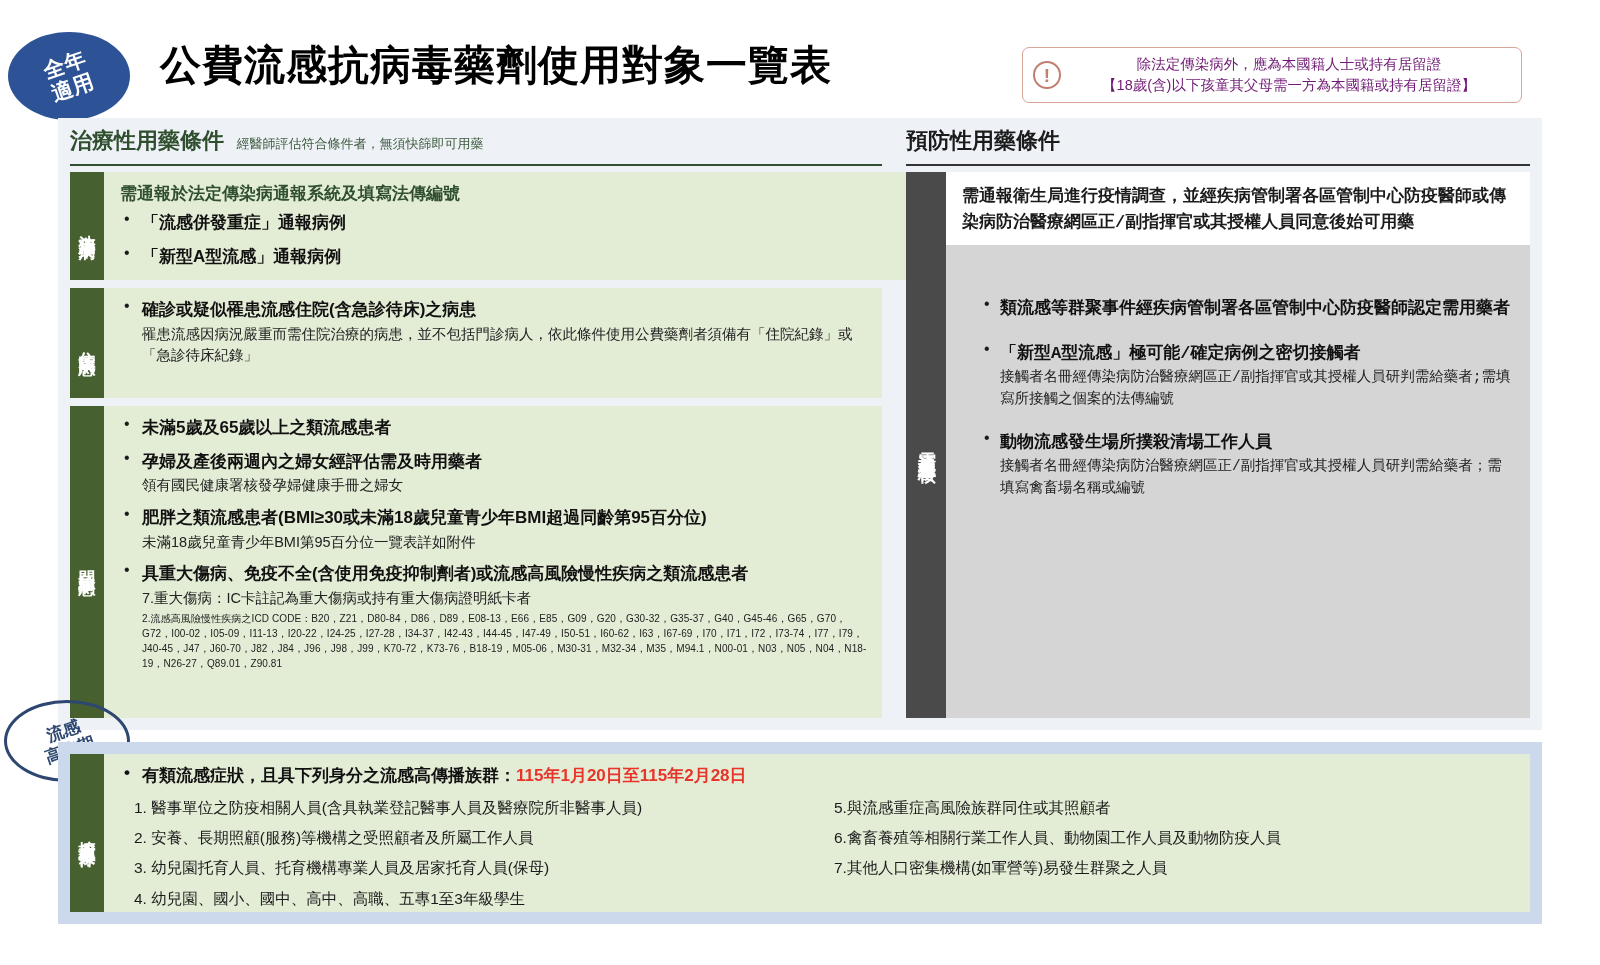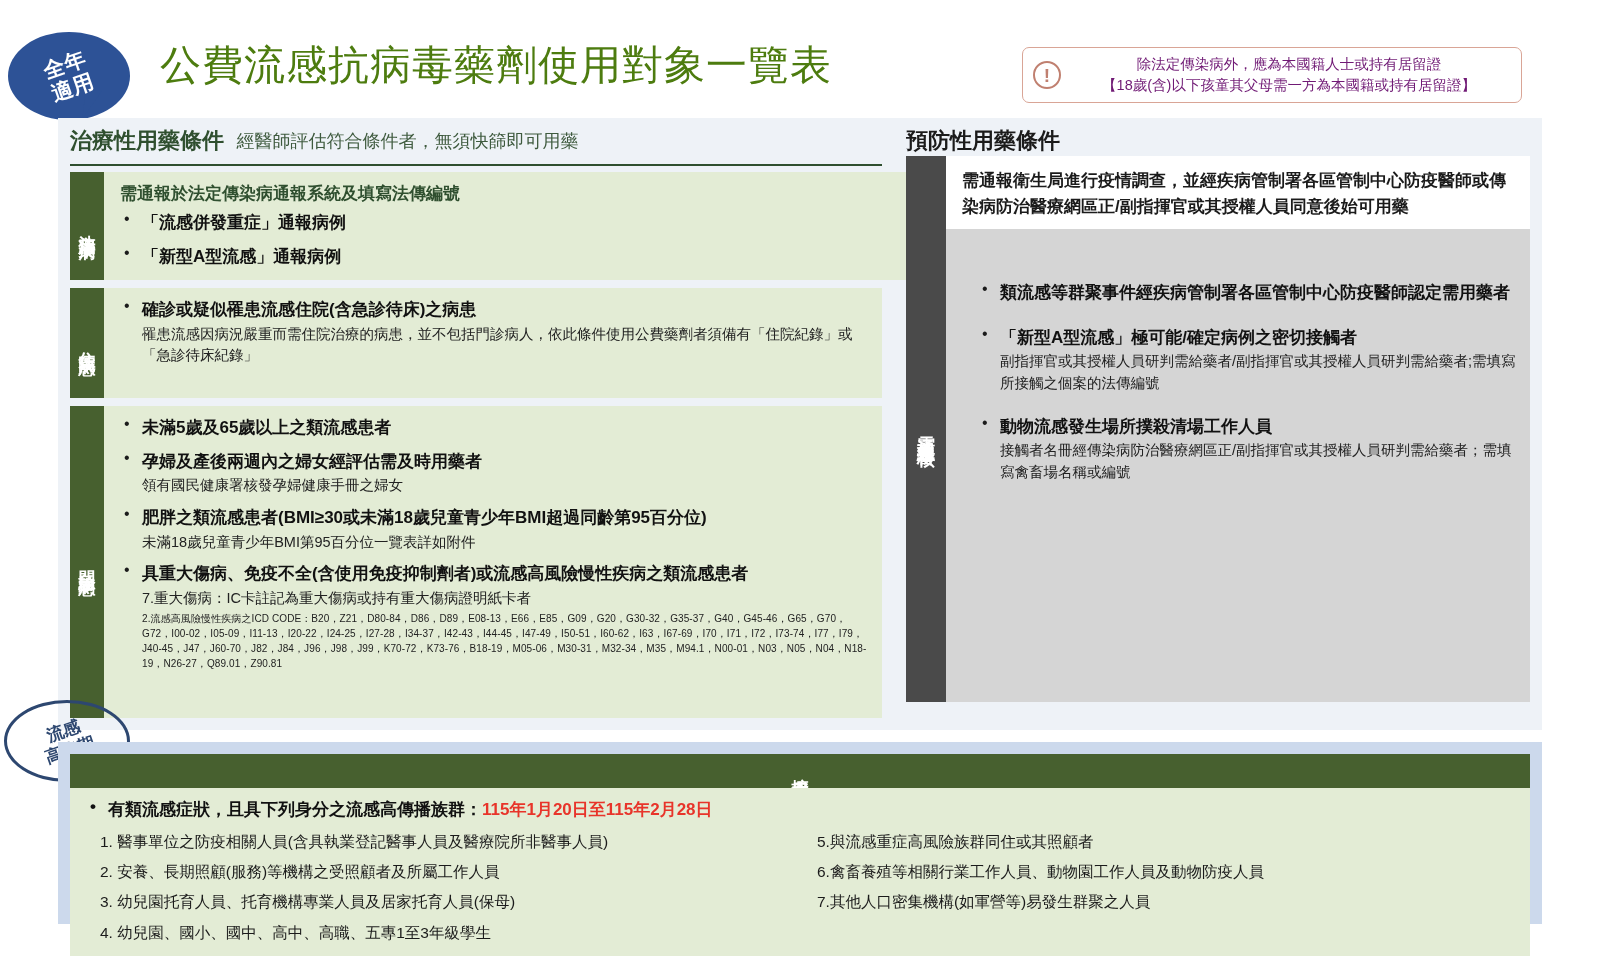--- a/index.html
+++ b/index.html
@@ -20,22 +20,22 @@
     width: 1600px;
     height: 118px;
     background: #ffffff;
   }
 
   .main-title {
     position: absolute;
     left: 160px;
     top: 38px;
     font-size: 41px;
-    font-weight: normal;
-    color: #4d7c0f;
+    font-weight: bold;
+    color: #000000;
     letter-spacing: 1px;
     white-space: nowrap;
   }
 
   
   .badge-blue {
     position: absolute;
     left: 8px;
     top: 32px;
     width: 122px;
@@ -168,21 +168,21 @@
   }
   .col-head-title {
     font-size: 22px;
     font-weight: bold;
     color: #2f4f2f;
     display: inline-block;
     vertical-align: bottom;
   }
   .col-right .col-head-title { color: #1b1b1b; }
   .col-head-sub {
-    font-size: 18px;
+    font-size: 13px;
     color: #3e5a3e;
     display: inline-block;
     vertical-align: bottom;
     padding-bottom: 3px;
     margin-left: 8px;
   }
   .col-rule {
     position: absolute;
     left: 12px; right: 12px;
     top: 46px;
@@ -257,21 +257,21 @@
     margin-top: 1px;
   }
   .item-note.codes { font-size: 10px; letter-spacing: 0.1px; }
 
   
   .blk-legal   { left: 12px;  top: 54px;  width: 896px; height: 108px; }
   .blk-inpat   { left: 12px;  top: 170px; width: 812px; height: 110px; }
   .blk-outpat  { left: 12px;  top: 288px; width: 812px; height: 312px; }
 
   
-  .blk-prevent { left: 12px;  top: 38px;  width: 624px; height: 546px; }
+  .blk-prevent { left: 12px;  top: 54px;  width: 624px; height: 546px; font-family: Liberation Mono, monospace; }
   .blk-prevent .tab-dark {
     background: #4a4a4a;
   }
   .prevent-top {
     background: #ffffff;
     padding: 12px 14px 10px 16px;
   }
   .prevent-main {
     background: #d5d5d5;
     padding: 52px 14px 12px 32px;
@@ -290,21 +290,20 @@
     top: 742px;
     width: 1484px;
     height: 182px;
     background: #ccd9ec;
     padding: 12px;
   }
   .bottom-inner {
     width: 100%;
     height: 100%;
     display: flex;
-    flex-direction: column;
   }
   .bottom-body {
     flex: 1;
     background: #e3ecd5;
     padding: 10px 16px 8px 16px;
   }
   .bottom-head {
     font-size: 17px;
     font-weight: bold;
     color: #111111;
@@ -430,21 +429,21 @@
         <div class="prevent-top">
           <div class="lead-plain">需通報衛生局進行疫情調查，並經疾病管制署各區管制中心防疫醫師或傳染病防治醫療網區正/副指揮官或其授權人員同意後始可用藥</div>
         </div>
         <div class="prevent-main">
           <ul class="items">
             <li style="margin-bottom:20px;">
               <div class="item-title">類流感等群聚事件經疾病管制署各區管制中心防疫醫師認定需用藥者</div>
             </li>
             <li style="margin-bottom:20px;">
               <div class="item-title">「新型A型流感」極可能/確定病例之密切接觸者</div>
-              <div class="item-note">副指揮官或其授權人員研判需給藥者/副指揮官或其授權人員研判需給藥者;需填寫所接觸之個案的法傳編號</div>
+              <div class="item-note">接觸者名冊經傳染病防治醫療網區正/副指揮官或其授權人員研判需給藥者;需填寫所接觸之個案的法傳編號</div>
             </li>
             <li>
               <div class="item-title">動物流感發生場所撲殺清場工作人員</div>
               <div class="item-note">接觸者名冊經傳染病防治醫療網區正/副指揮官或其授權人員研判需給藥者；需填寫禽畜場名稱或編號</div>
             </li>
           </ul>
         </div>
       </div>
     </div>
   </div>

